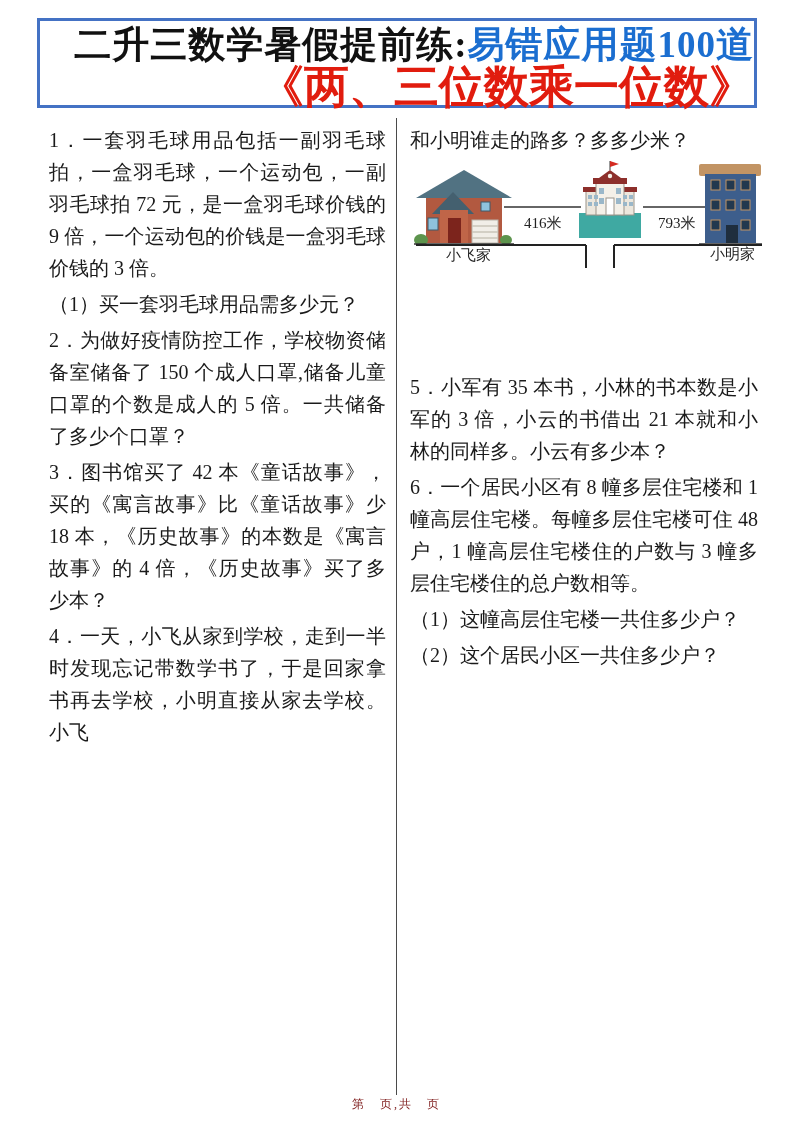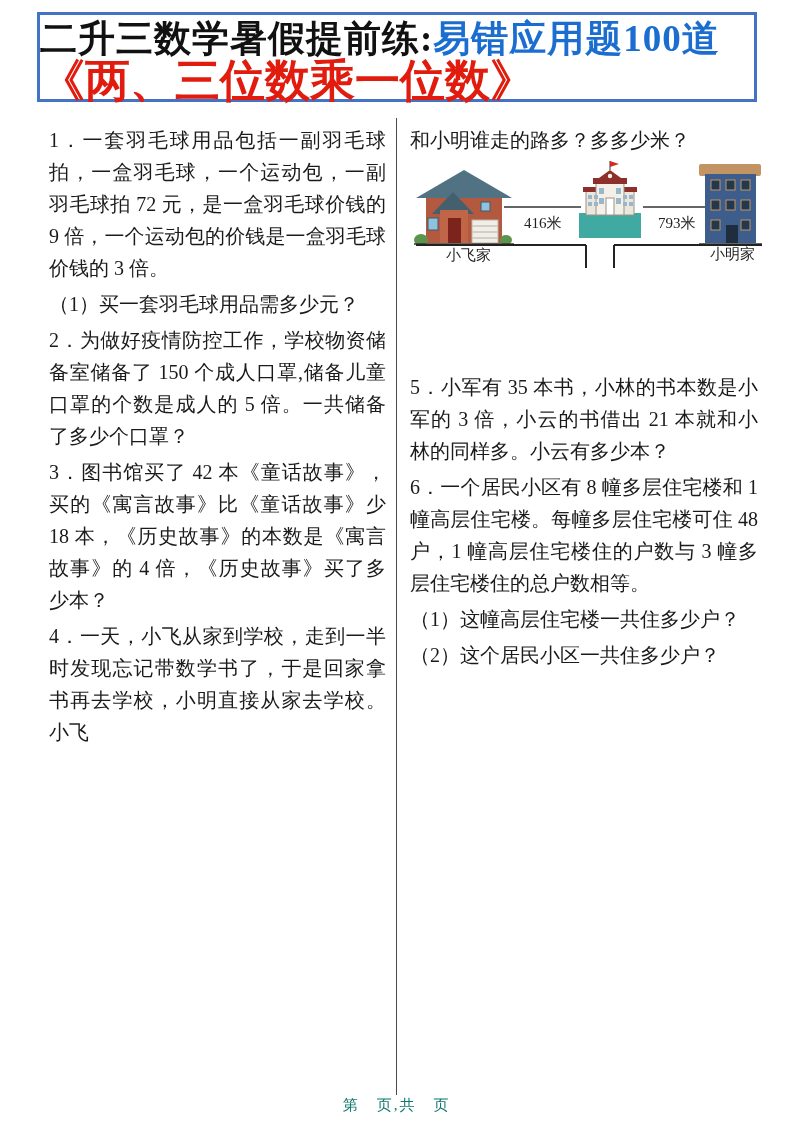--- a/index.html
+++ b/index.html
@@ -2,22 +2,22 @@
 <html><head>
 <meta charset="utf-8">
 <style>
   html,body{margin:0;padding:0;background:#fff;}
   .page{
     position:relative;width:793px;height:1122px;background:#ffffff;
     font-family:"Liberation Serif","DejaVu Serif",serif;color:#1a1a1a;overflow:hidden;
   }
   
   .title-box{
-    position:absolute;left:37px;top:12px;width:714px;height:82px;
-    border:3px solid #4472c4;text-align:left;padding-top:2px;
+    position:absolute;left:37px;top:18px;width:714px;height:82px;
+    border:3px solid #4472c4;text-align:right;padding-top:2px;
   }
   .title-line1{font-size:37px;font-weight:bold;line-height:44px;letter-spacing:1px;white-space:nowrap;}
   .title-line2{font-size:45px;font-weight:bold;line-height:40px;color:#e11c0e;white-space:nowrap;}
   .t-black{color:#111;}
   .t-blue{color:#1b6ed0;}
   
   .col{position:absolute;top:120px;font-size:20px;line-height:32px;text-align:justify;}
   .col-left{left:45px;width:345px;}
   .col-right{left:406px;width:356px;}
   .col p{margin:4px;}
@@ -26,21 +26,21 @@
   .mb93{margin-bottom:93px;}  .mb61{margin-bottom:61px;}
   .mb105{margin-bottom:105px;}.mb104{margin-bottom:104px;}  .mb104r{margin-bottom:104px;}
   .mb70{margin-bottom:70px;}  .mb73{margin-bottom:73px;}
   
   .illustration{position:relative;width:356px;height:113px;margin:2px 16px 98px 0;}
   .illustration svg{display:block;}
   .dist-label{font-family:"Liberation Serif",serif;}
   
   .footer{
     position:absolute;left:0;top:1096px;width:793px;text-align:center;
-    font-size:15px;color:#0f766e;letter-spacing:2px;
+    font-size:12px;color:#7f1d1d;letter-spacing:2px;
   }
 </style>
 </head>
 <body>
 
 <div class="page">
 
   <div class="title-box">
     <div class="title-line1"><span class="t-black">二升三数学暑假提前练:</span><span class="t-blue">易错应用题100道</span></div>
     <div class="title-line2">《两、三位数乘一位数》</div>

